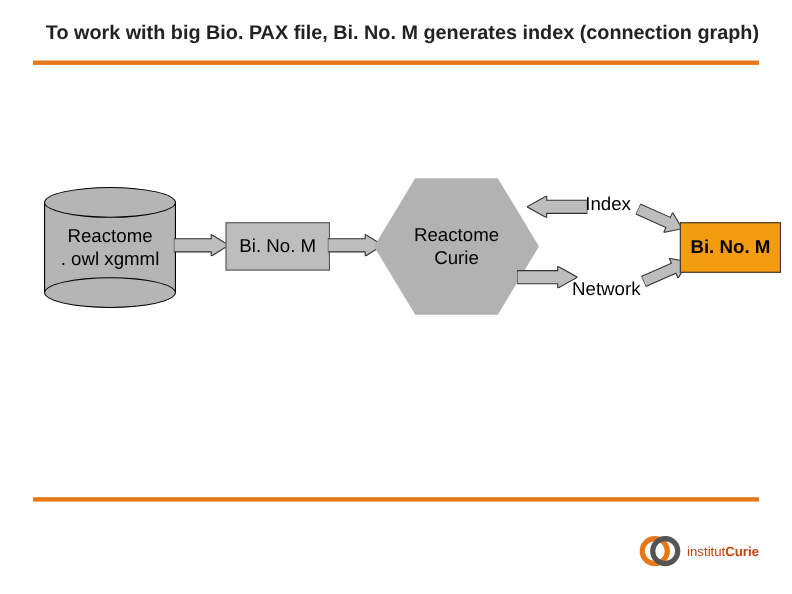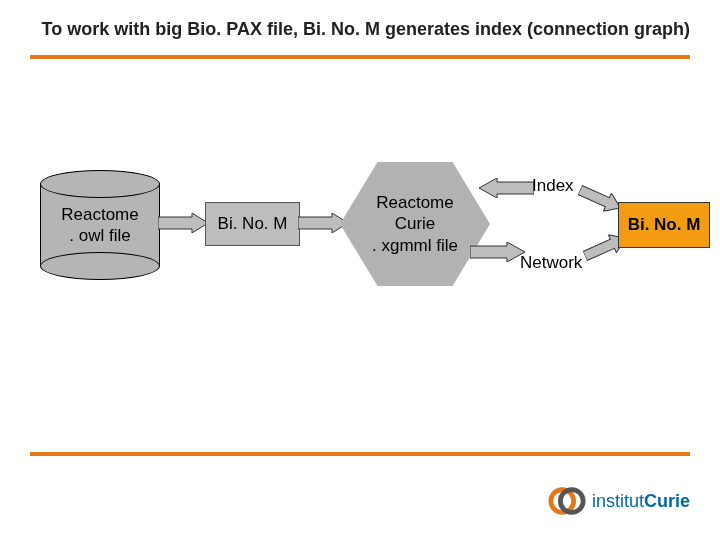--- a/index.html
+++ b/index.html
@@ -32,21 +32,21 @@
   }
   .logo-wrap {
     position: absolute;
     right: 30px;
     bottom: 20px;
     display: flex;
     align-items: center;
     gap: 6px;
   }
   .logo-svg { width: 38px; height: 38px; }
-  .logo-text { font-size: 18px; color: #0369a1; }
+  .logo-text { font-size: 12px; color: #c2410c; }
   .logo-text .b { font-weight: bold; }
   .stage {
     position: absolute;
     left: 30px; right: 30px;
     top: 150px;
     height: 200px;
   }
   
   .cyl {
     position: absolute;
@@ -130,21 +130,21 @@
 <div class="rule"></div>
 
 <div class="stage">
 
   <div class="cyl">
     <div class="cyl-body"></div>
     <div class="cyl-bot"></div>
     <div class="cyl-top"></div>
     <div class="cyl-label">
       <span>Reactome</span><br>
-      <span>. owl file</span>
+      <span>. owl xgmml</span>
     </div>
   </div>
 
   <div class="arrow" style="left:128px; top:63px; width:50px;">
     <svg viewBox="0 0 50 20">
         <polygon points="0,4 34,4 34,0 50,10 34,20 34,16 0,16" fill="#bdbdbd" stroke="#333" stroke-width="1"></polygon>
       </svg>
   </div>
 
   <div class="box1">
@@ -154,21 +154,20 @@
   <div class="arrow" style="left:268px; top:63px; width:50px;">
     <svg viewBox="0 0 50 20">
         <polygon points="0,4 34,4 34,0 50,10 34,20 34,16 0,16" fill="#bdbdbd" stroke="#333" stroke-width="1"></polygon>
       </svg>
   </div>
 
   <div class="hex">
     <div>
       <span>Reactome</span><br>
       <span>Curie</span><br>
-      <span>. xgmml file</span>
     </div>
   </div>
 
   <div class="arrow" style="left:449px; top:28px; width:55px;">
     <svg viewBox="0 0 55 20">
         <polygon points="55,4 18,4 18,0 0,10 18,20 18,16 55,16" fill="#bdbdbd" stroke="#333" stroke-width="1"></polygon>
       </svg>
   </div>
   <div class="word-query">Index</div>
 

